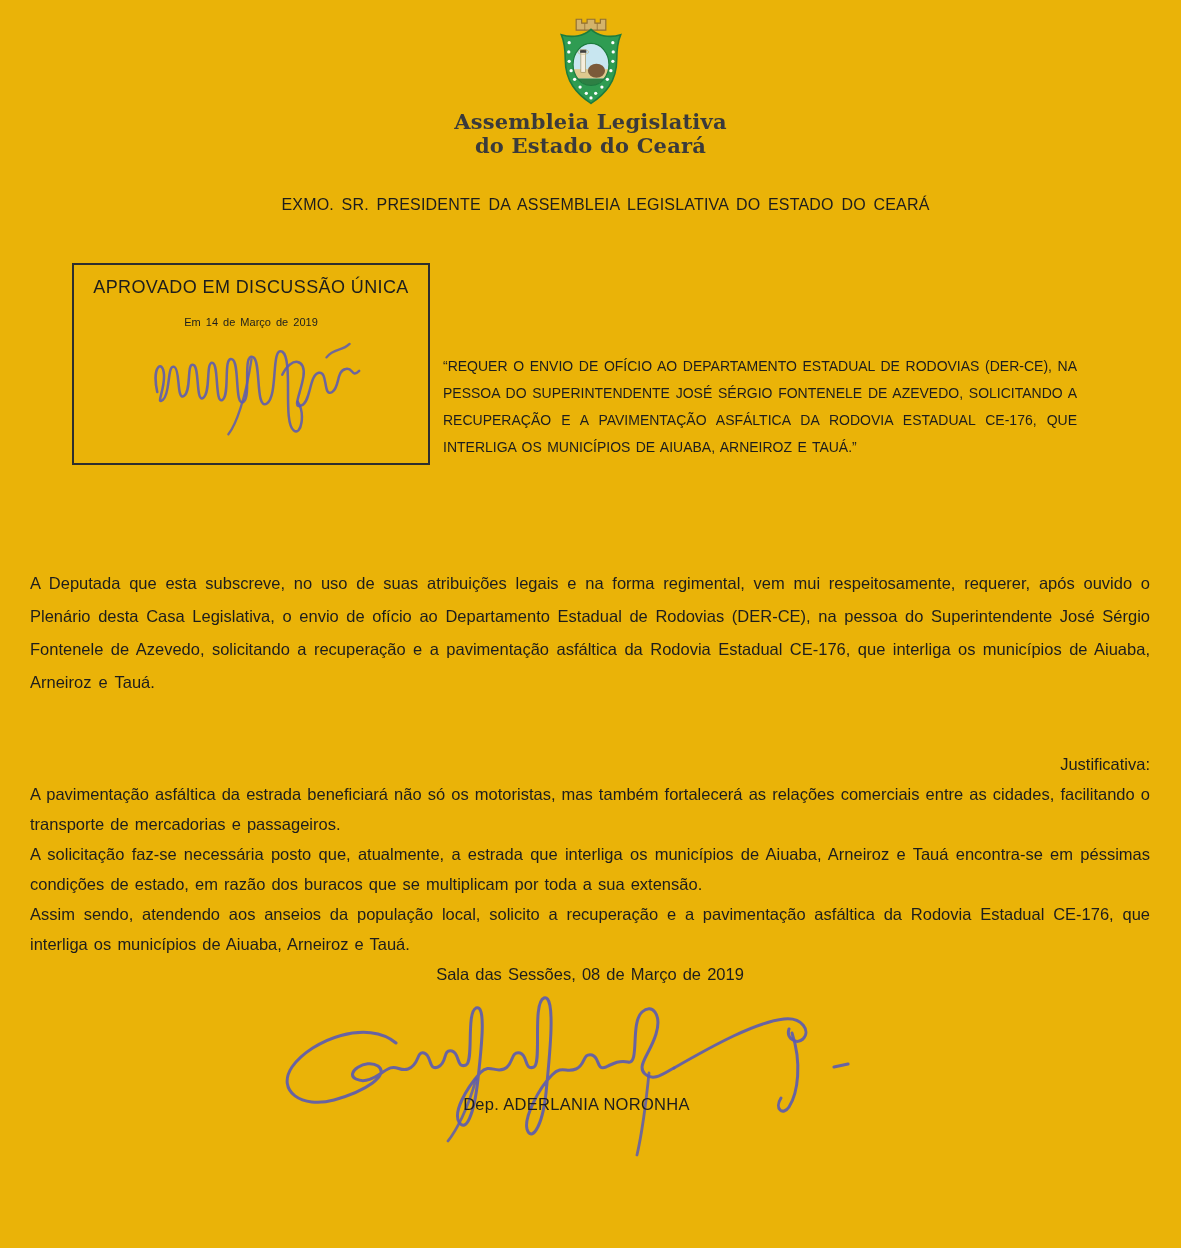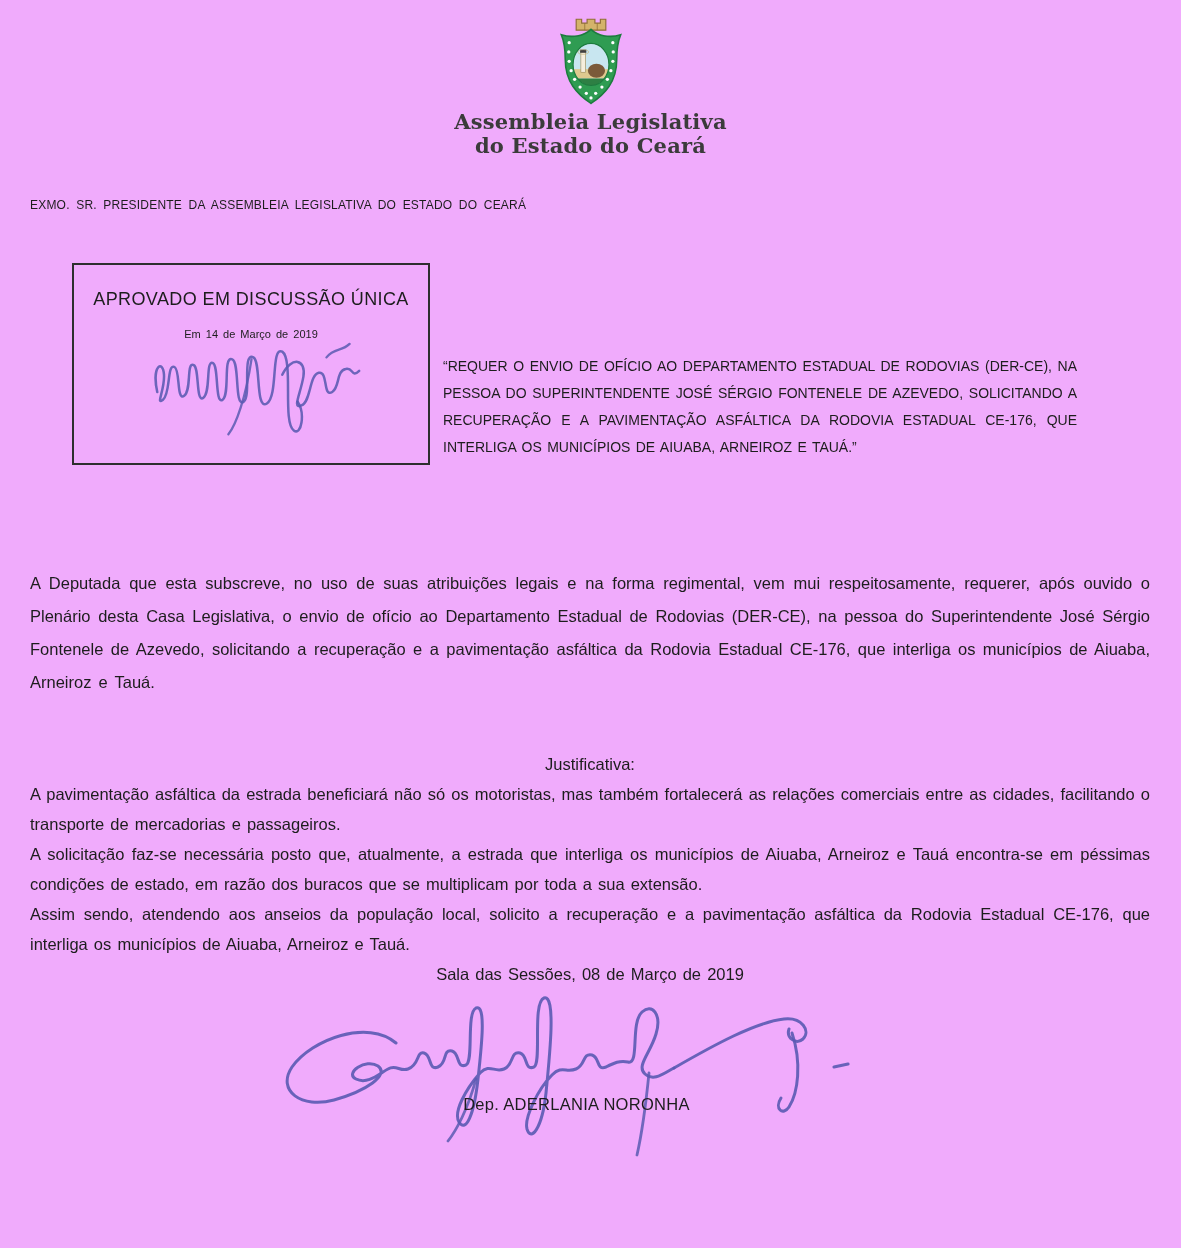--- a/index.html
+++ b/index.html
@@ -1,56 +1,56 @@
 <!DOCTYPE html>
 <html lang="pt"><head>
 <meta charset="utf-8">
 <style>
   html,body{margin:0;padding:0;background:#ffffff;}
   .page{
     position:relative;
     width:1181px;height:1248px;
-    background:#f0abfc;
+    background:#eab308;
     font-family:"Liberation Sans", sans-serif;
     color:#1d1d1d;
     overflow:hidden;
   }
   
   .doc-header{text-align:center;padding-top:13px;}
   .crest{display:block;margin:0 auto;}
   .org-name{
     font-family:"DejaVu Serif","Liberation Serif",serif;
     font-weight:700;font-size:21px;line-height:24px;color:#3b3b3b;
     margin-top:5px;letter-spacing:.2px;
   }
   
   .req-no{margin:73px 0 0 30px;font-size:17px;line-height:20px;}
-  .addressee{margin:37px 0 0 30px;font-size:12px;line-height:20px;word-spacing:3px;letter-spacing:.2px;}
+  .addressee{margin:37px 0 0 30px;font-size:16px;line-height:20px;word-spacing:3px;letter-spacing:.2px;text-align:center;}
   
   .two-col{position:relative;margin-top:48px;height:240px;}
   .approval-box{
     position:absolute;left:72px;top:0;width:358px;height:202px;
     border:2px solid #2e2e2e;box-sizing:border-box;text-align:center;
   }
-  .approval-line1{margin-top:24px;font-size:18px;letter-spacing:.4px;}
+  .approval-line1{margin-top:12px;font-size:18px;letter-spacing:.4px;}
   .approval-line2{margin-top:18px;font-size:11px;word-spacing:2px;}
   .box-signature{position:absolute;left:50%;top:52px;transform:translateX(-50%);}
   .secretary-role{position:absolute;left:0;right:0;bottom:13px;font-size:17.5px;}
   .quote{
     position:absolute;left:443px;top:76px;width:634px;
     font-size:14px;line-height:27px;text-align:justify;word-spacing:1.5px;
   }
   
   .body-par{
     margin:64px 31px 0 30px;
     font-size:16.5px;line-height:33px;text-align:justify;word-spacing:2.5px;
   }
   .justification{margin:50px 31px 0 30px;font-size:16.5px;line-height:30px;}
   .justification p{margin:0;text-align:justify;word-spacing:1.5px;}
-  .justification .heading{text-align:center;}
+  .justification .heading{text-align:right;}
   .justification .closing{text-align:center;}
   
   .sig-area{position:relative;height:178px;}
   .deputy-signature{position:absolute;left:268px;top:-8px;}
   .deputy-name{
     position:absolute;left:0;right:0;top:106px;
     text-align:center;font-size:16.5px;letter-spacing:.3px;
     transform:translateX(-14px);
   }
 </style>

